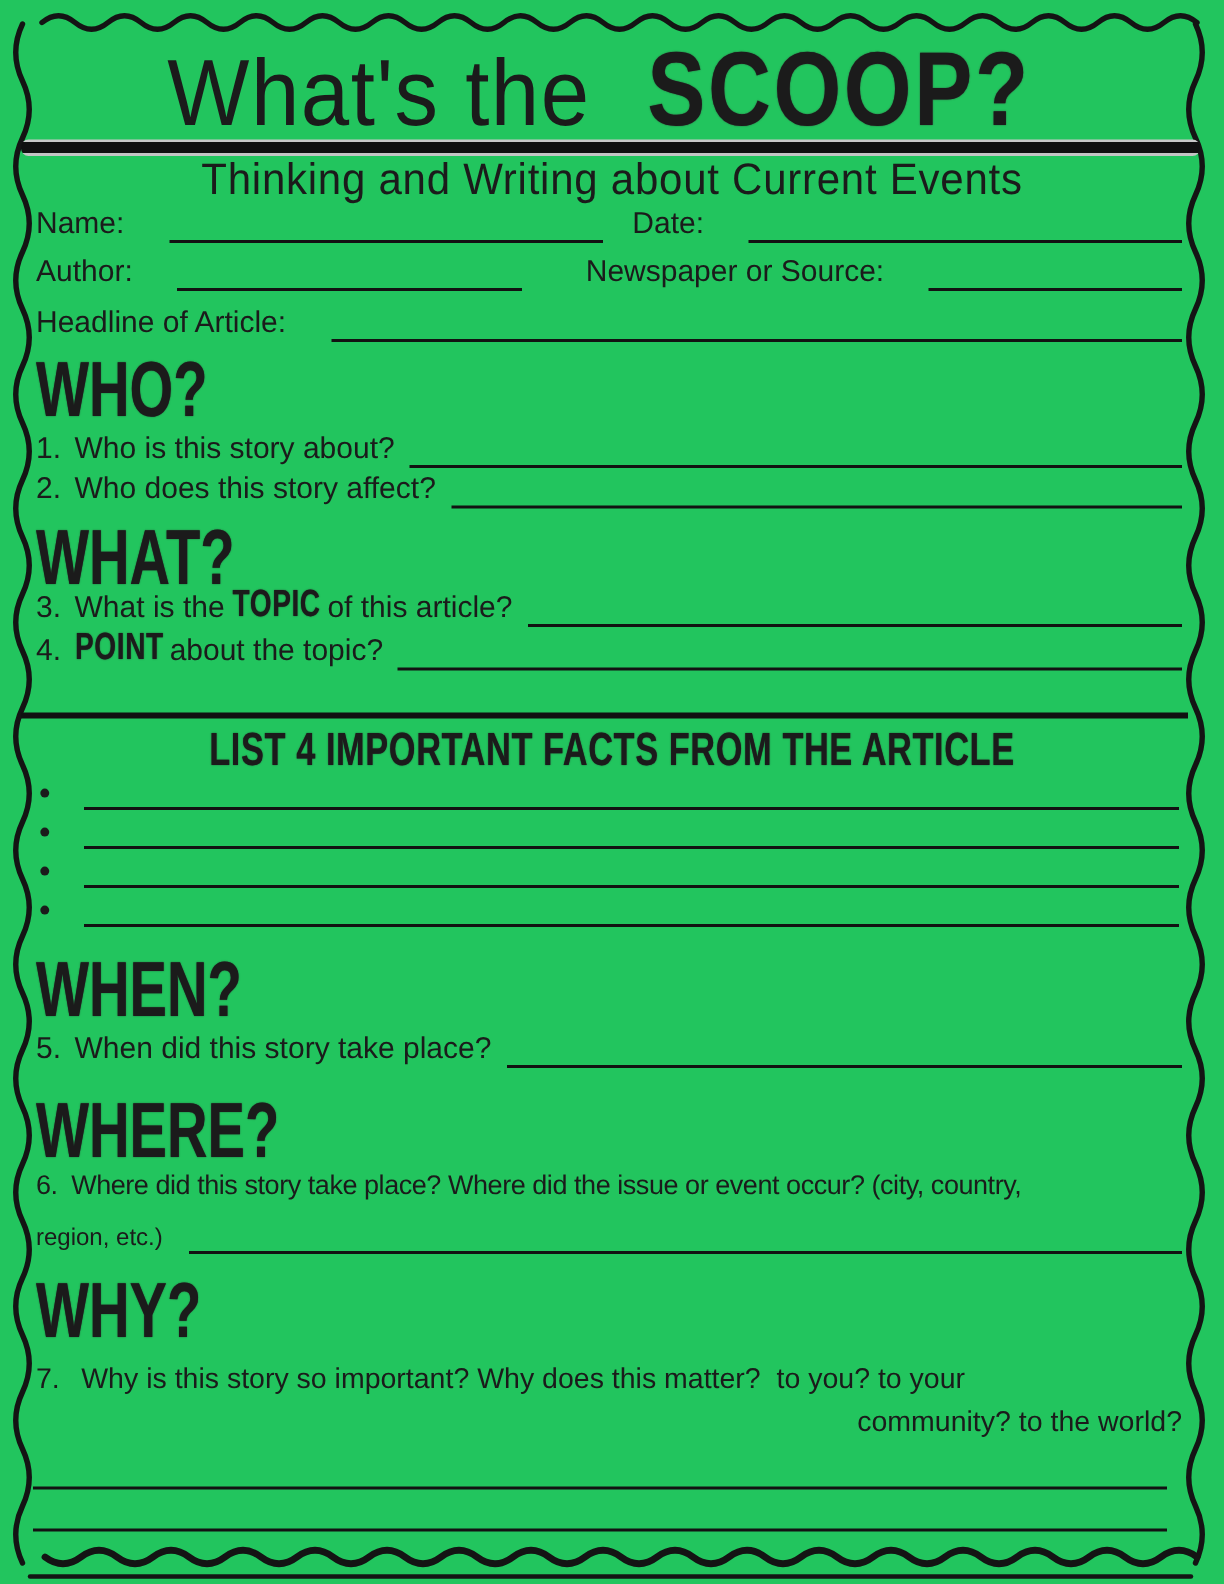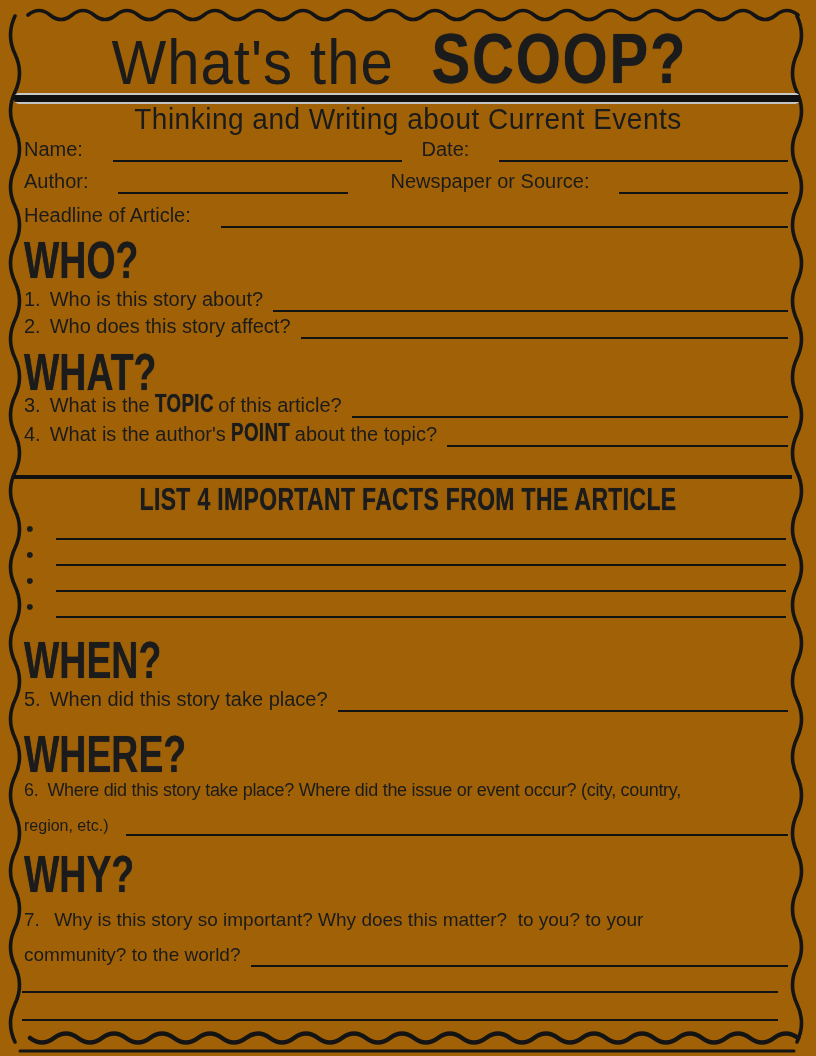--- a/index.html
+++ b/index.html
@@ -1,19 +1,19 @@
 <!DOCTYPE html>
 <html><head>
 <meta charset="utf-8">
 <style>
   * { margin:0; padding:0; box-sizing:border-box; }
   html,body { background:#e8e8e8; }
   .page {
     position:relative; width:816px; height:1056px; margin:0 auto;
-    background:#a16207; color:#1b1b1b; overflow:hidden;
+    background:#22c55e; color:#1b1b1b; overflow:hidden;
     font-family:"Liberation Sans","DejaVu Sans",sans-serif;
   }
   .border-svg { position:absolute; inset:0; width:816px; height:1056px; pointer-events:none; }
 
   
   .title-row {
     position:absolute; top:16px; left:30px; right:30px; height:78px;
     display:flex; justify-content:center; align-items:flex-end; gap:20px;
   }
   .title-script {
@@ -66,21 +66,21 @@
     display:inline-block; font-weight:800; font-size:24px; letter-spacing:0.5px;
     transform:scale(0.78,1.05); transform-origin:left bottom; margin-right:-0.75em;
     text-shadow:0 0 1px #2a2a2a;
   }
   .q1 { top:286px; } .q2 { top:313px; }
   .q3 { top:392px; } .q4 { top:421px; }
   .q5 { top:686px; }
   .q6a { top:778px; height:24px; font-size:18px; letter-spacing:-0.3px; }
   .q6b { top:808px; height:28px; font-size:16px; }
   .q7a { top:908px; height:24px; font-size:19px; }
-  .q7b { top:938px; height:29px; font-size:19px; }
+  .q7b { top:938px; height:29px; font-size:19px;flex-direction:column; }
 
   
   .section-divider { position:absolute; top:475px; left:14px; right:24px; height:4px; background:#111; }
   .facts-head {
     position:absolute; top:484px; left:0; right:0; text-align:center;
     font-size:31px; font-weight:800; line-height:1.05; letter-spacing:0.5px;
     transform:scaleX(0.74); transform-origin:center; text-shadow:0 0 1px #2a2a2a; white-space:pre;
   }
   .bullet-row { position:absolute; left:24px; right:30px; height:26px; display:flex; align-items:flex-end; }
   .bullet-row .dot { font-size:22px; line-height:10px; margin:0 0 6px 2px; }
@@ -143,21 +143,20 @@
   <div class="stamp-head h-what">WHAT?</div>
   <div class="qrow q3">
     <span class="num">3.</span>
     <span class="q-text">What is the </span>
     <span class="stamp-inline">TOPIC</span>
     <span class="q-text"> of this article?</span>
     <span class="blank"></span>
   </div>
   <div class="qrow q4">
     <span class="num">4.</span>
-    <span class="q-text">What is the author's </span>
     <span class="stamp-inline">POINT</span>
     <span class="q-text"> about the topic?</span>
     <span class="blank"></span>
   </div>
 
   <div class="section-divider"></div>
   <div class="facts-head">LIST 4 IMPORTANT FACTS FROM THE ARTICLE</div>
   <div class="bullet-row b1">
     <span class="dot">•</span>
     <span class="blank"></span>

